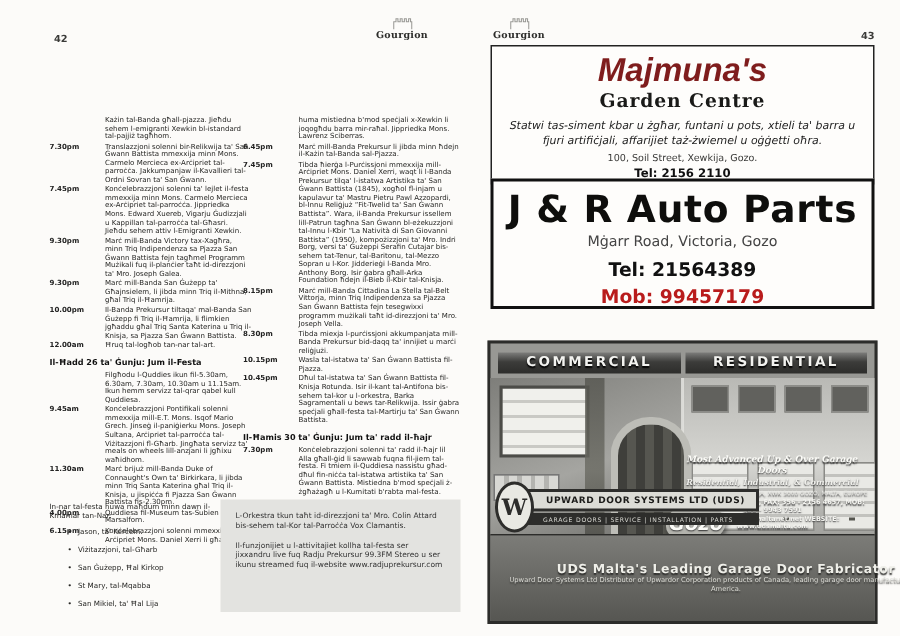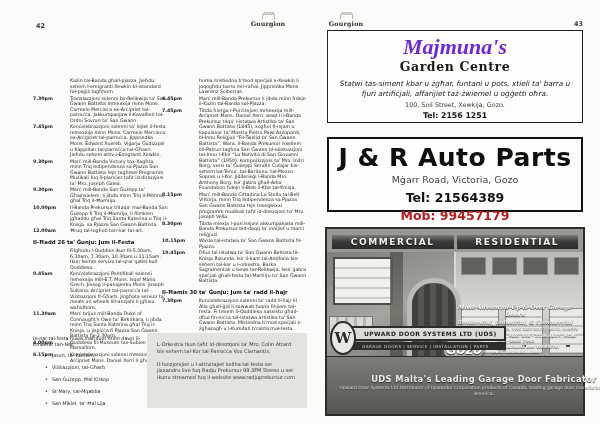--- a/index.html
+++ b/index.html
@@ -32,26 +32,26 @@
   #fireworks ul{list-style:none;margin:0;padding:0 0 0 12px;}
   #fireworks li{display:flex;gap:4px;margin:0 0 6px 0;}
   #fireworks .bdot{font-size:5px;line-height:1.1;}
   
   #infobox{position:absolute;left:147px;top:333px;width:160px;height:75px;background:#e3e3e0;
     box-sizing:border-box;padding:8px 10px;font-size:5px;line-height:1.35;color:#333;}
   #infobox p{margin:0 0 6px 0;}
   
   .ad{position:absolute;box-sizing:border-box;background:#fefdfb;text-align:center;}
   #ad-majmuna{left:327px;top:30px;width:256px;height:93px;border:1.5px solid #222;padding-top:5px;}
-  .mj-name{font-family:Liberation Serif, serif;font-style:italic;font-weight:bold;font-size:22px;line-height:1;color:#6d28d9;}
+  .mj-name{font-family:Liberation Sans, sans-serif;font-style:italic;font-weight:bold;font-size:22px;line-height:1;color:#7f1d1d;}
   .mj-sub{font-family:"DejaVu Serif",serif;font-weight:bold;font-size:12.5px;letter-spacing:.6px;color:#1a1a18;margin-top:1px;}
   .mj-desc{font-style:italic;font-size:7.3px;line-height:1.4;color:#222;width:236px;margin:5px auto 2px auto;}
   .mj-addr{font-size:6.4px;color:#3a3a38;}
   .mj-tel{font-size:7.8px;font-weight:bold;color:#111;margin-top:2px;}
-  #ad-jr{left:327px;top:137px;width:256px;height:75px;border:2.5px solid #111;padding-top:6px;}
+  #ad-jr{left:327px;top:119px;width:256px;height:87px;border:2.5px solid #111;padding-top:6px;}
   .jr-name{font-size:25px;font-weight:bold;letter-spacing:.5px;color:#0e0e0c;line-height:1;}
   .jr-addr{font-size:9.5px;color:#444;margin-top:4px;}
   .jr-tel{font-size:12.5px;font-weight:bold;color:#111;margin-top:5px;}
   .jr-mob{font-size:12.5px;font-weight:bold;color:#b91c1c;margin-top:3px;}
   
   #ad-uds{left:325px;top:227px;width:260px;height:189px;border:2px solid #2c2c2a;background:#989894;
     display:flex;flex-direction:column;text-align:left;}
   .bars{display:flex;gap:3px;margin:6px 5px 0 5px;}
   .bar{flex:1;height:14px;display:flex;align-items:center;justify-content:center;
     background:linear-gradient(#7d7d7b,#3c3c3a 45%,#2d2d2b);color:#f3f3f0;
@@ -265,21 +265,21 @@
   <div id="infobox">
     <p>L-Orkestra tkun taħt id-direzzjoni ta' Mro. Colin Attard bis-sehem tal-Kor tal-Parroċċa Vox Clamantis.</p>
     <p>Il-funzjonijiet u l-attivitajiet kollha tal-festa ser jixxandru live fuq Radju Prekursur 99.3FM Stereo u ser ikunu streamed fuq il-website www.radjuprekursur.com</p>
   </div>
 
   <div class="ad" id="ad-majmuna">
     <div class="mj-name">Majmuna's</div>
     <div class="mj-sub">Garden Centre</div>
     <div class="mj-desc">Statwi tas-siment kbar u żgħar, funtani u pots, xtieli ta' barra u fjuri artifiċjali, affarijiet taż-żwiemel u oġġetti oħra.</div>
     <div class="mj-addr">100, Soil Street, Xewkija, Gozo.</div>
-    <div class="mj-tel">Tel: 2156 1251</div>
+    <div class="mj-tel">Tel: 2156 2110</div>
   </div>
 
   <div class="ad" id="ad-jr">
     <div class="jr-name">J &amp; R Auto Parts</div>
     <div class="jr-addr">Mġarr Road, Victoria, Gozo</div>
     <div class="jr-tel">Tel: 21564389</div>
     <div class="jr-mob">Mob: 99457179</div>
   </div>
 
   <div class="ad" id="ad-uds">

